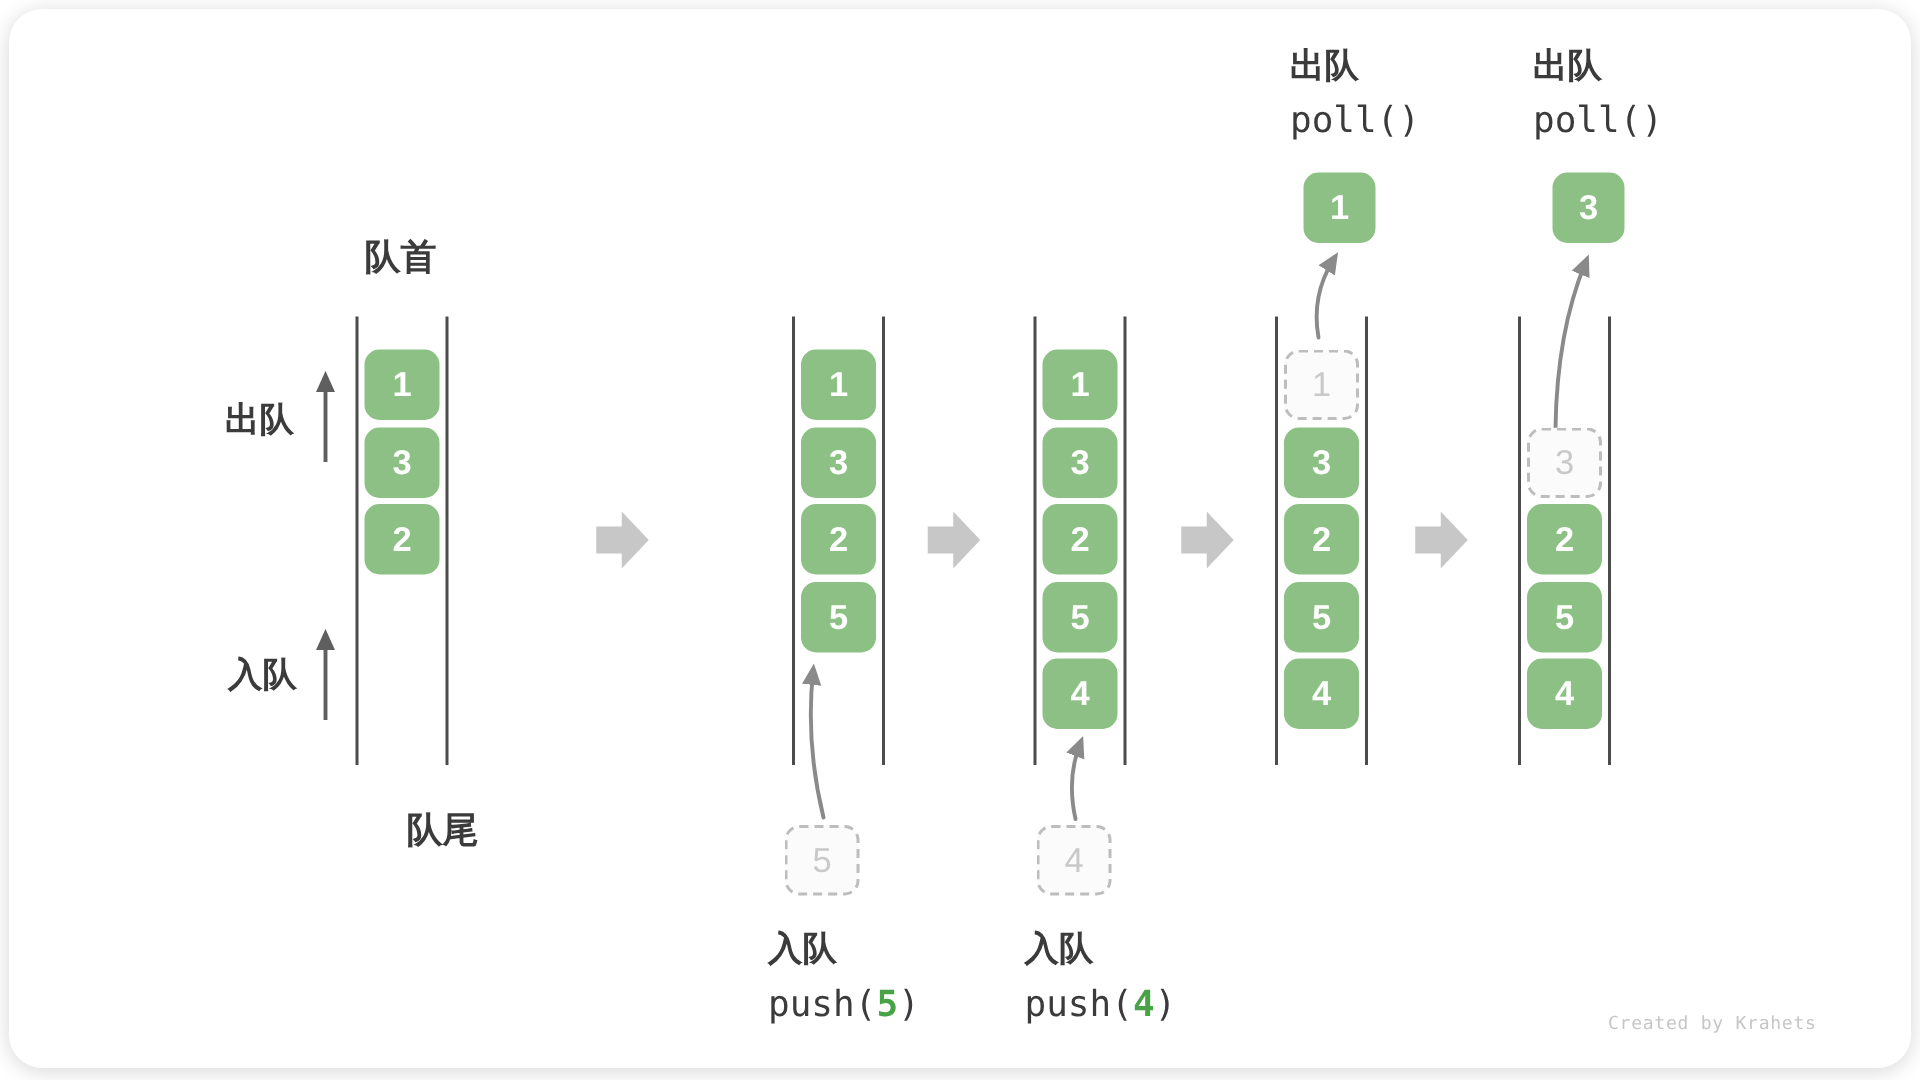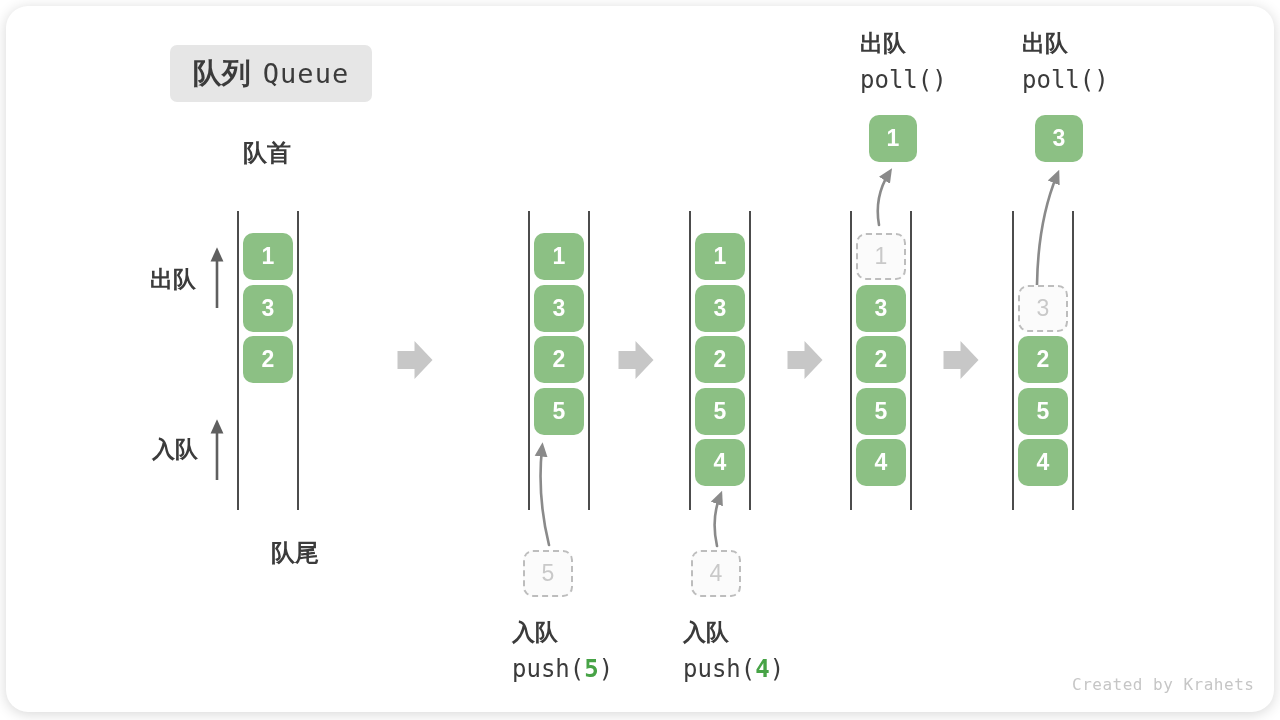--- a/index.html
+++ b/index.html
@@ -25,34 +25,30 @@
   .anno{position:absolute;white-space:nowrap;}
   .anno-zh{font-size:23px;font-weight:bold;color:var(--text);}
   .anno-code{margin-top:7px;font-family:"DejaVu Sans Mono","Liberation Mono",monospace;font-size:24px;color:var(--text);}
   .anno-code .green{color:var(--code-green);font-weight:bold;}
 
   .thin-arrow{fill:none;stroke:var(--thin-arrow);stroke-width:2.6;stroke-linecap:round;}
   .label-arrow{fill:none;stroke:var(--label-arrow);stroke-width:2.6;}
   .block-arrow{fill:var(--block-arrow);}
 
   .watermark{position:absolute;left:1072px;top:675px;font-family:"DejaVu Sans Mono","Liberation Mono",monospace;
-             font-size:16px;color:var(--watermark);letter-spacing:0.5px;}
+             font-size:12px;color:var(--watermark);letter-spacing:0.5px;}
 </style>
 </head>
 <body>
 
 <div id="card"></div>
 <div id="diagram">
 
-  <div class="badge">
-    <span class="badge-zh">队列</span>
-    <span class="badge-en">Queue</span>
-  </div>
 
-  <div class="zh-label" style="left:243px;top:137px;">队首</div>
+  <div class="zh-label" style="left:243px;top:155px;">队首</div>
   <div class="zh-label" style="left:243px;top:537px;margin-left:28px;">队尾</div>
   <div class="zh-label" style="left:150px;top:264px;font-size:23px;">出队</div>
   <div class="zh-label" style="left:152px;top:434px;font-size:23px;">入队</div>
 
   <svg id="arrow-layer" width="1280" height="720" style="position:absolute;left:0;top:0;">
     <defs>
       <marker id="ah-gray" viewBox="0 0 10 10" refX="6" refY="5" markerWidth="5.5" markerHeight="5.5" orient="auto-start-reverse">
         <path d="M0,0.5 L10,5 L0,9.5 z" fill="#8A8A8A"></path>
       </marker>
       <marker id="ah-dark" viewBox="0 0 10 10" refX="6" refY="5" markerWidth="5.5" markerHeight="5.5" orient="auto-start-reverse">

